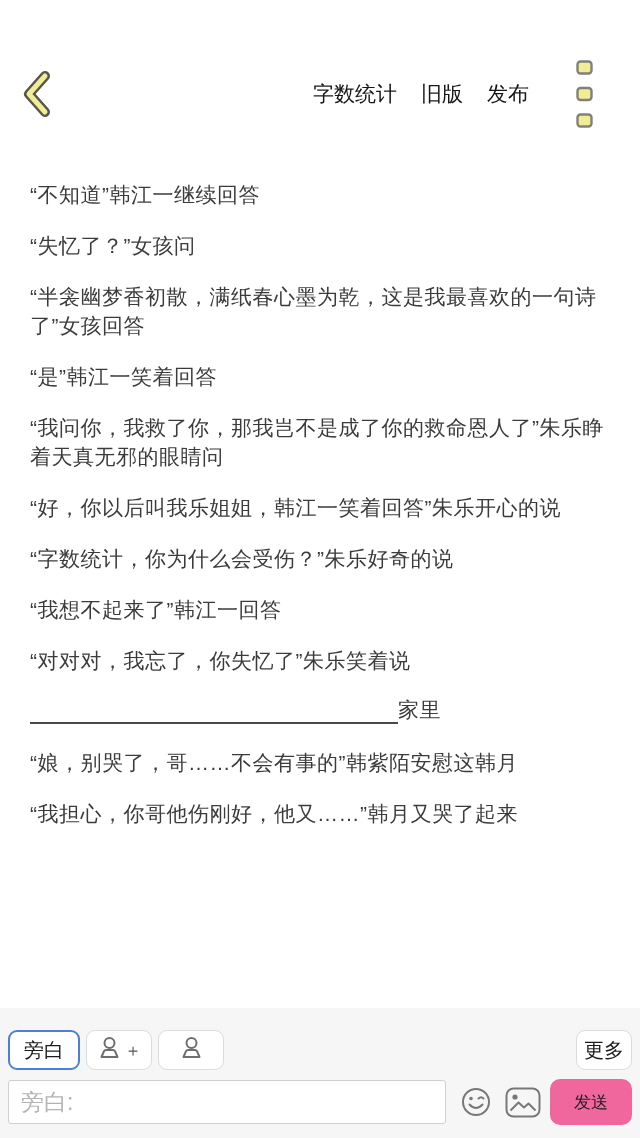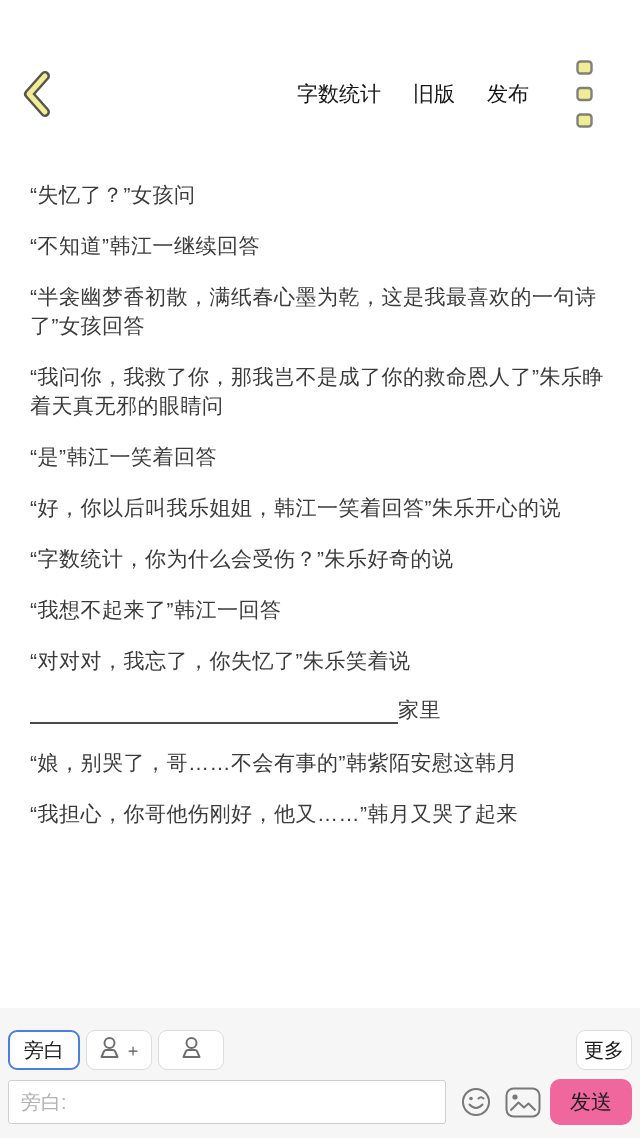--- a/index.html
+++ b/index.html
@@ -10,21 +10,21 @@
     font-family:"Liberation Sans","DejaVu Sans",sans-serif;
     color:#3b3b3b;
   }
   
   .header{
     position:absolute;top:0;left:0;right:0;height:140px;
     display:flex;align-items:center;
     padding:48px 47px 0 22px;background:#ffffff;
   }
   .back-btn{border:none;background:none;padding:0;cursor:pointer;line-height:0;}
-  .header-actions{display:flex;gap:32px;margin-left:auto;margin-right:47px;}
+  .header-actions{display:flex;gap:24px;margin-left:auto;margin-right:47px;}
   .header-action{
     border:none;background:none;padding:0;cursor:pointer;
     font-family:inherit;font-size:21px;color:#161616;line-height:28px;
   }
   .menu-btn{border:none;background:none;padding:0;cursor:pointer;line-height:0;}
   
   .content{position:absolute;left:30px;right:28px;top:180px;}
   .content p{margin:0 0 22px 0;font-size:21px;line-height:29px;color:#3b3b3b;letter-spacing:0.5px;}
   .divider-line{white-space:nowrap;font-family:Liberation Mono, monospace;}
   .rule{
@@ -42,29 +42,29 @@
     display:flex;align-items:center;justify-content:center;
     font-family:inherit;font-size:20px;color:#1c1c1c;cursor:pointer;padding:0 7px;
   }
   .chip.active{border:2px solid #4d7fd9;padding:0 14px;}
   .chip.icon-chip{width:66px;padding:0;gap:3px;}
   .chip .plus{font-size:17px;color:#555;line-height:1;}
   .chip.more{margin-left:auto;}
   .composer{display:flex;align-items:center;padding:9px 8px 0 8px;}
   .composer-input{
     flex:0 0 438px;height:44px;background:#ffffff;border:1px solid #cfcfcf;border-radius:3px;
-    font-family:inherit;font-size:20px;color:#0f766e;padding:0 12px;outline:none;
+    font-family:inherit;font-size:23px;color:#0f766e;padding:0 12px;outline:none;
   }
   .composer-input::placeholder{color:#b3b3b3;}
   .icon-btn{border:none;background:none;padding:0;cursor:pointer;line-height:0;}
   .emoji-btn{margin-left:14px;}
   .photo-btn{margin-left:13px;}
   .send-btn{
     margin-left:auto;width:82px;height:46px;border:none;border-radius:10px;
-    background:#f0679e;color:#1d1d1d;font-family:Liberation Mono, monospace;font-size:21px;cursor:pointer;
+    background:#f0679e;color:#1d1d1d;font-family:Liberation Mono, monospace;font-size:17px;cursor:pointer;
   }
 </style>
 </head>
 <body>
 
 <div class="screen">
 
   <div class="header">
     <button class="back-btn">
       <span>
@@ -86,25 +86,25 @@
         <svg width="17" height="68" viewBox="0 0 17 68">
           <rect x="1.5" y="1.5" width="14" height="12" rx="3" fill="#f1ed96" stroke="#81817a" stroke-width="2.4"></rect>
           <rect x="1.5" y="28" width="14" height="12" rx="3" fill="#f1ed96" stroke="#81817a" stroke-width="2.4"></rect>
           <rect x="1.5" y="54.5" width="14" height="12" rx="3" fill="#f1ed96" stroke="#81817a" stroke-width="2.4"></rect>
         </svg>
       </span>
     </button>
   </div>
 
   <div class="content">
+    <p>“不知道”韩江一继续回答</p>
     <p>“失忆了？”女孩问</p>
-    <p>“不知道”韩江一继续回答</p>
     <p>“半衾幽梦香初散，满纸春心墨为乾，这是我最喜欢的一句诗了”女孩回答</p>
+    <p>“是”韩江一笑着回答</p>
     <p>“我问你，我救了你，那我岂不是成了你的救命恩人了”朱乐睁着天真无邪的眼睛问</p>
-    <p>“是”韩江一笑着回答</p>
     <p>“好，你以后叫我乐姐姐，韩江一笑着回答”朱乐开心的说</p>
     <p>“字数统计，你为什么会受伤？”朱乐好奇的说</p>
     <p>“我想不起来了”韩江一回答</p>
     <p>“对对对，我忘了，你失忆了”朱乐笑着说</p>
     <p class="divider-line"><span class="rule"></span><span>家里</span></p>
     <p>“娘，别哭了，哥……不会有事的”韩紫陌安慰这韩月</p>
     <p>“我担心，你哥他伤刚好，他又……”韩月又哭了起来</p>
   </div>
 
   <div class="bottom-panel">

